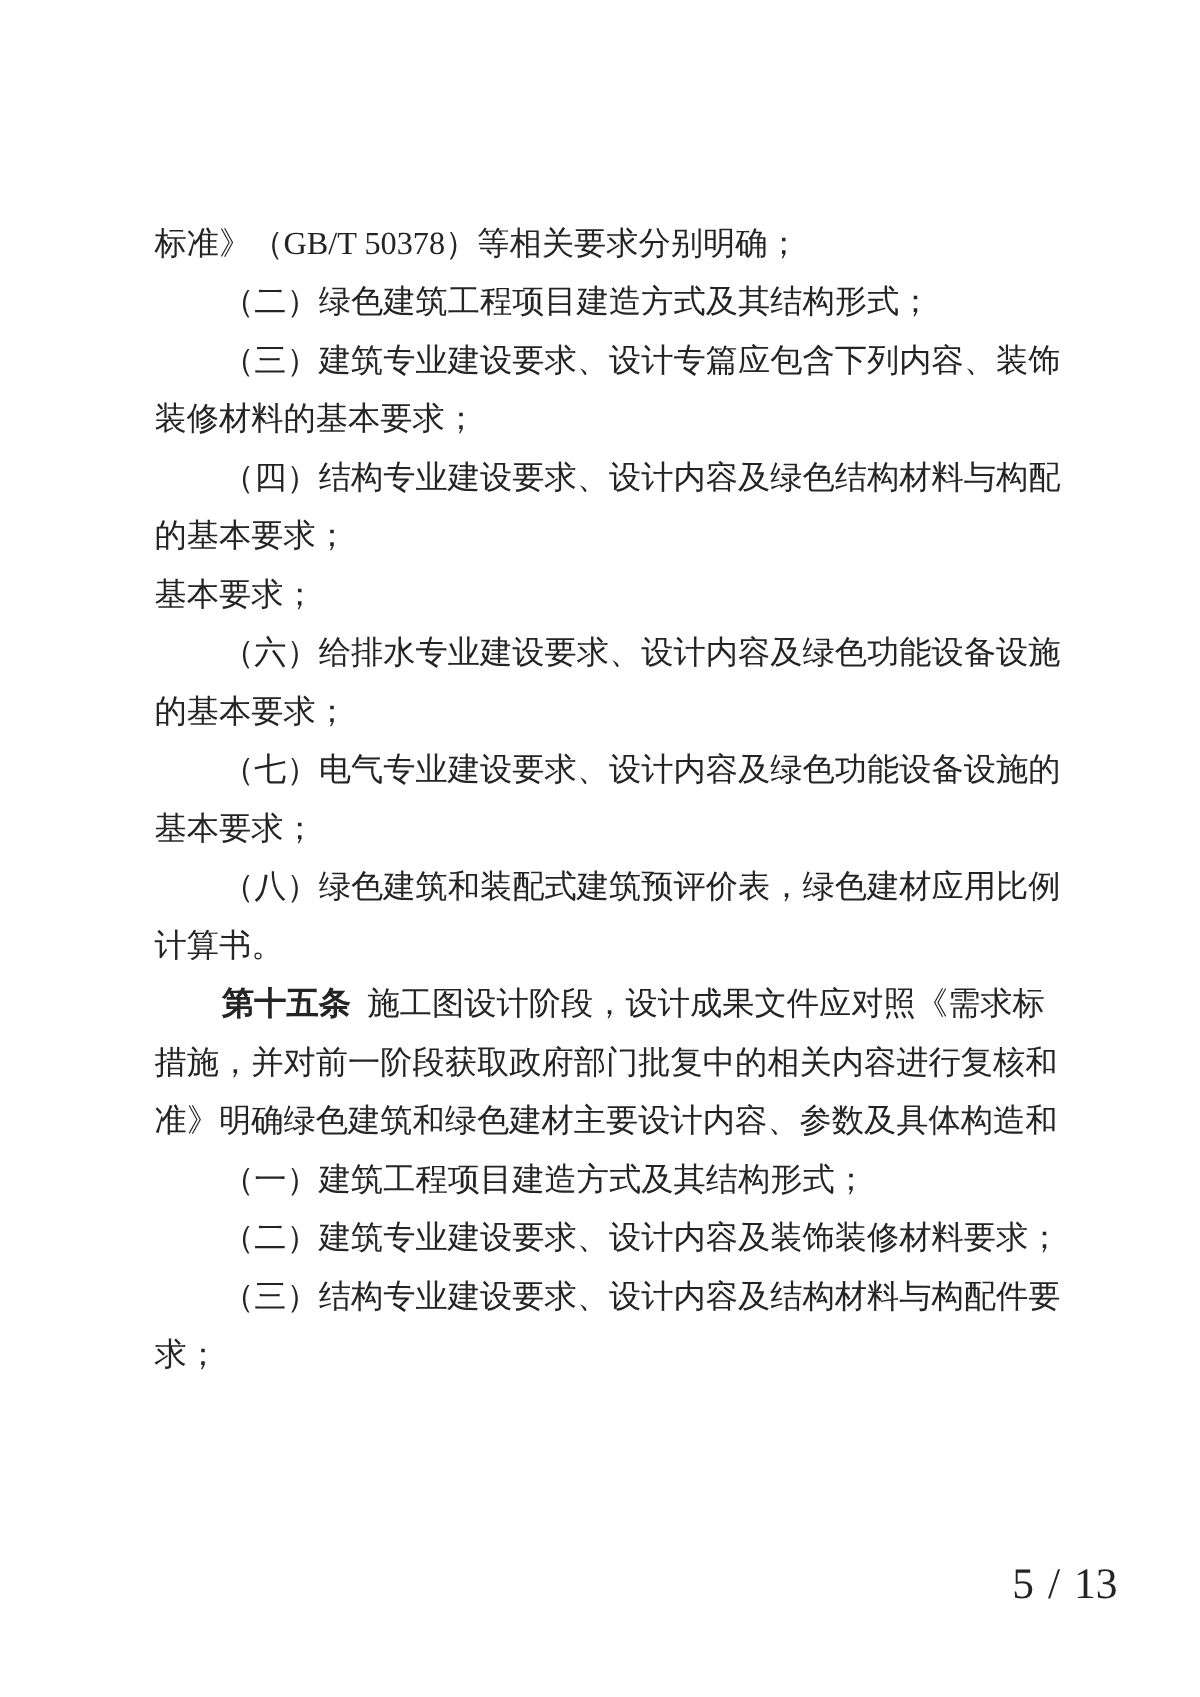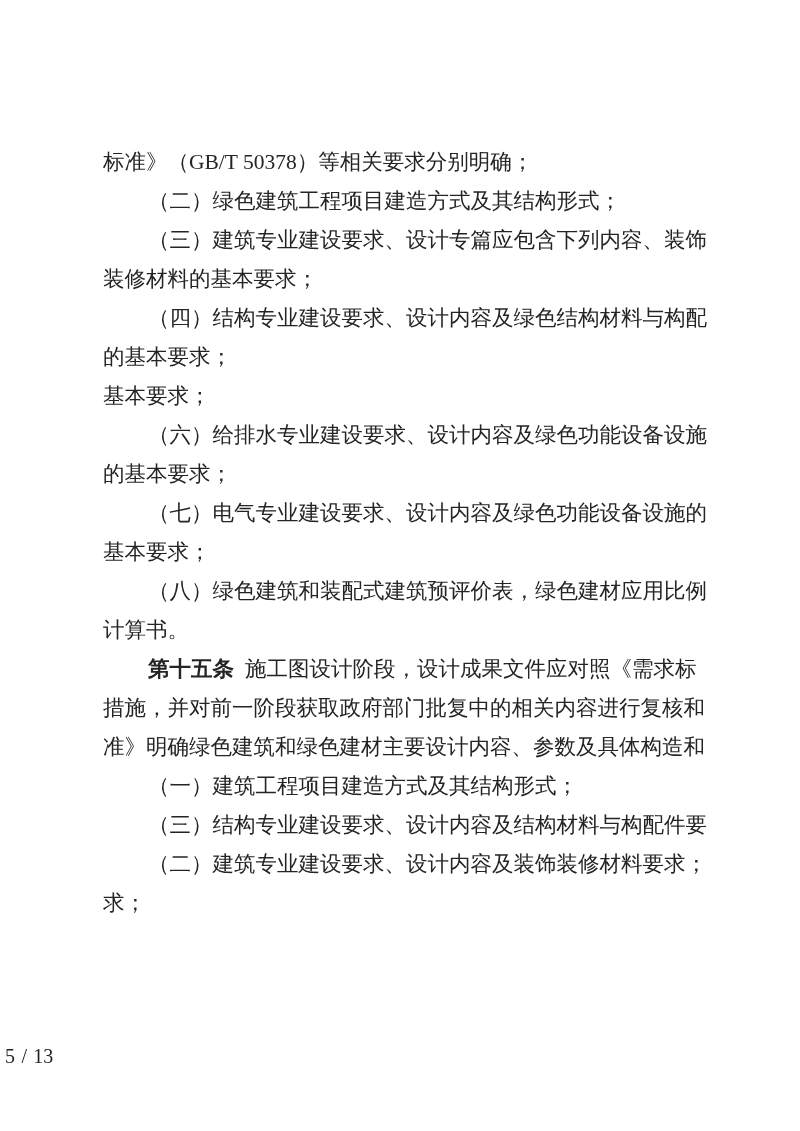--- a/index.html
+++ b/index.html
@@ -35,22 +35,22 @@
   }
   .bold-lead {
     font-weight: bold;
     margin-right: 11px;
   }
   .footer {
     position: absolute;
     left: 0;
     top: 1038px;
     width: 100%;
-    text-align: left;
-    font-size: 20px;
+    text-align: right;
+    font-size: 29px;
     line-height: 26px;
     color: #242424;
   }
   .footer .sep {
     margin: 0 0.32em;
   }
 </style>
 </head>
 <body>
 
@@ -67,22 +67,22 @@
       <div class="line indent">（六）给排水专业建设要求、设计内容及绿色功能设备设施</div>
       <div class="line">的基本要求；</div>
       <div class="line indent">（七）电气专业建设要求、设计内容及绿色功能设备设施的</div>
       <div class="line">基本要求；</div>
       <div class="line indent">（八）绿色建筑和装配式建筑预评价表，绿色建材应用比例</div>
       <div class="line">计算书。</div>
       <div class="line indent"><span class="bold-lead">第十五条</span>施工图设计阶段，设计成果文件应对照《需求标</div>
       <div class="line">措施，并对前一阶段获取政府部门批复中的相关内容进行复核和</div>
       <div class="line">准》明确绿色建筑和绿色建材主要设计内容、参数及具体构造和</div>
       <div class="line indent">（一）建筑工程项目建造方式及其结构形式；</div>
+      <div class="line indent">（二）建筑专业建设要求、设计内容及装饰装修材料要求；</div>
       <div class="line indent">（三）结构专业建设要求、设计内容及结构材料与构配件要</div>
-      <div class="line indent">（二）建筑专业建设要求、设计内容及装饰装修材料要求；</div>
       <div class="line">求；</div>
     </div>
 
   <div class="footer">
     <span>5</span><span class="sep">/</span><span>13</span>
   </div>
 
 </div>
 
 </body></html>

